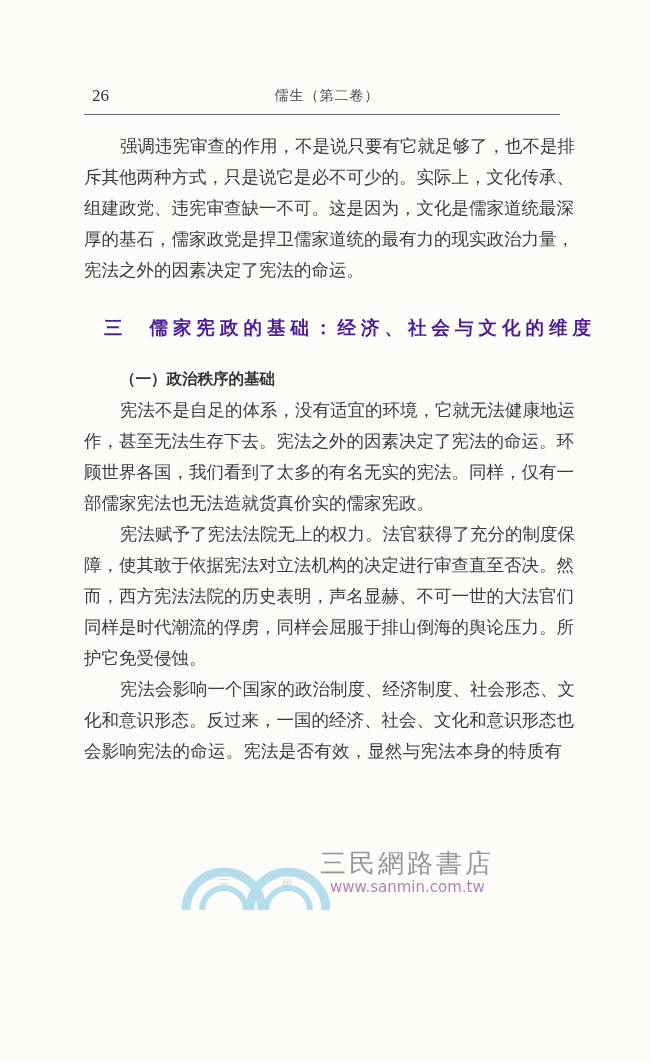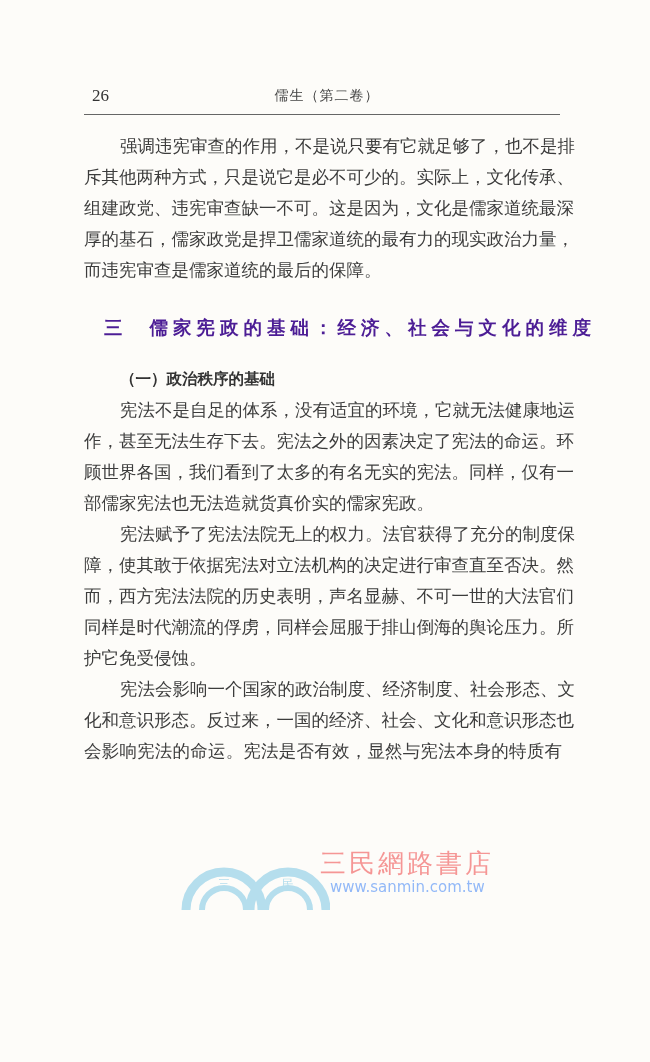--- a/index.html
+++ b/index.html
@@ -45,25 +45,25 @@
       font-family: "DejaVu Sans", "Liberation Sans", sans-serif;
       font-size: 15.5px; font-weight: bold; color: #333; padding-left: 36px;
       white-space: nowrap;
     }
     .watermark {
       position: absolute; left: 180px; top: 846px; width: 290px; height: 66px;
       opacity: 0.55; pointer-events: none;
     }
     .wm-arcs { position: absolute; left: 0; top: 0; }
     .wm-name {
-      position: absolute; left: 140px; top: 0; font-size: 26px; color: #ef4444;
+      position: absolute; left: 140px; top: 0; font-size: 26px; color: #404040;
       letter-spacing: 3px; font-family: "DejaVu Serif", serif; white-space: nowrap;
     }
     .wm-url {
-      position: absolute; left: 150px; top: 32px; font-size: 15px; color: #3b82f6;
+      position: absolute; left: 150px; top: 32px; font-size: 15px; color: #701a75;
       font-family: "DejaVu Sans", sans-serif; white-space: nowrap;
     }
     .wm-char {
       position: absolute; font-size: 12px; color: #7cc6e4;
     }
   </style>
 </head>
 <body>
 
 <div class="page">
@@ -74,21 +74,21 @@
   </div>
   <div class="head-rule"></div>
 
   <div class="body-text">
 
     <div>
       <span class="line indent">强调违宪审查的作用，不是说只要有它就足够了，也不是排</span>
       <span class="line">斥其他两种方式，只是说它是必不可少的。实际上，文化传承、</span>
       <span class="line">组建政党、违宪审查缺一不可。这是因为，文化是儒家道统最深</span>
       <span class="line">厚的基石，儒家政党是捍卫儒家道统的最有力的现实政治力量，</span>
-      <span class="line last">而违宪审查是儒家道统的最后的保障。</span>
+      <span class="line last">宪法之外的因素决定了宪法的命运。</span>
     </div>
 
     <div class="section-title">
       <span class="num">三</span><span>儒家宪政的基础：经济、社会与文化的维度</span>
     </div>
 
     <div class="subsection-title">（一）政治秩序的基础</div>
 
     <div>
       <span class="line indent">宪法不是自足的体系，没有适宜的环境，它就无法健康地运</span>

